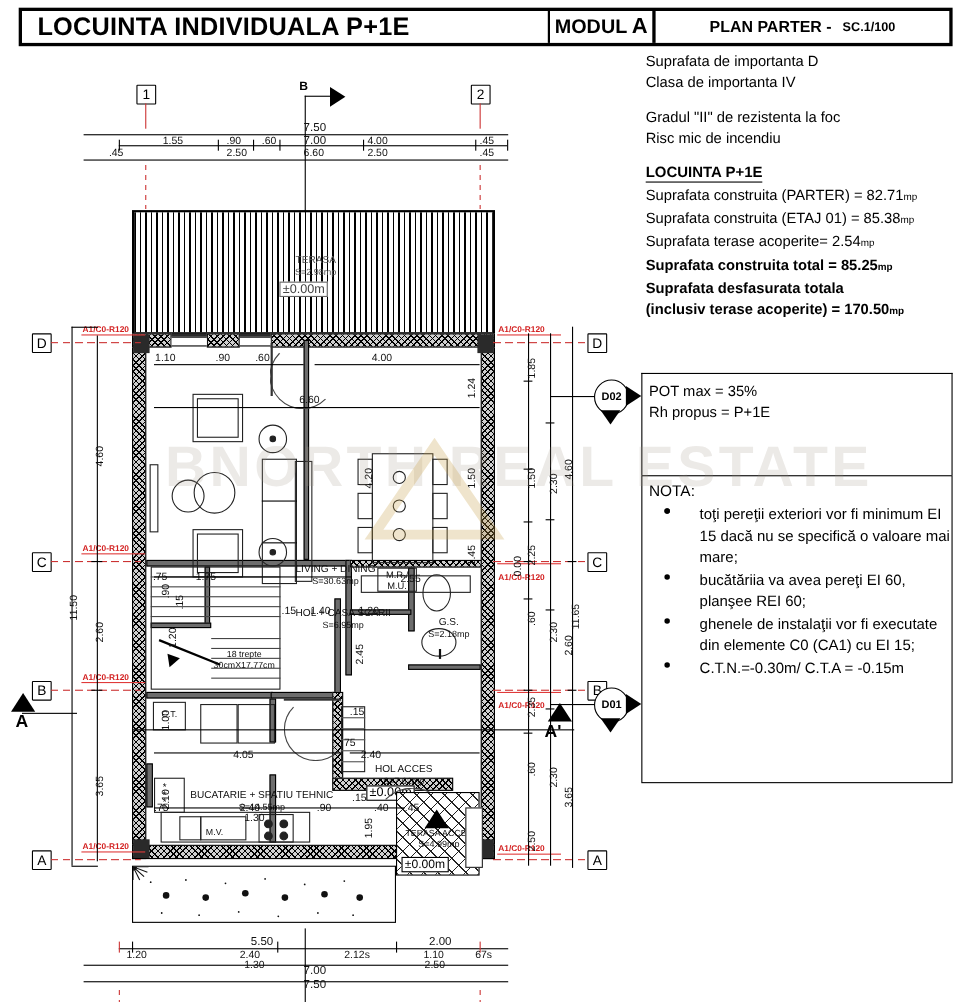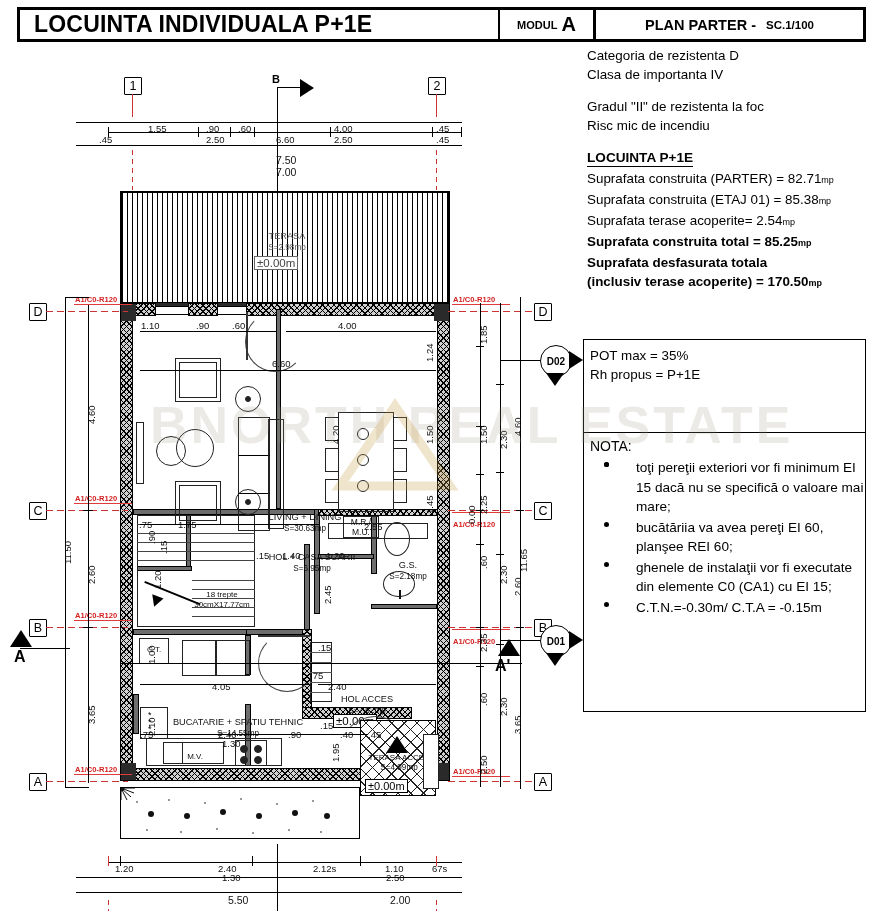--- a/index.html
+++ b/index.html
@@ -6,21 +6,21 @@
   body{font-family:"Liberation Sans",sans-serif;color:#000;}
   #page{position:relative;width:876px;height:911px;background:#fff;overflow:hidden;}
 
   
   #titlebar{position:absolute;left:17px;top:7px;width:849px;height:35px;
             border:3px solid #000;box-sizing:border-box;display:flex;align-items:stretch;background:#fff;}
   .tb-cell{display:flex;align-items:center;box-sizing:border-box;}
   #tb-main{width:480px;padding-left:14px;border-right:2px solid #000;}
   #tb-main .t{font-size:23px;font-weight:bold;letter-spacing:.2px;}
   #tb-mod{width:96px;justify-content:center;border-right:3px solid #000;gap:4px;}
-  #tb-mod .lab{font-size:11px;font-weight:bold;}
+  #tb-mod .lab{font-size:18px;font-weight:bold;}
   #tb-mod .val{font-size:20px;font-weight:bold;}
   #tb-plan{flex:1;justify-content:center;gap:10px;}
   #tb-plan .p{font-size:14.5px;font-weight:bold;}
   #tb-plan .s{font-size:11.5px;font-weight:bold;}
 
   
   #rightpanel{position:absolute;left:583px;top:42px;width:283px;height:862px;}
   .rp-sec{padding:4px 2px 4px 4px;box-sizing:border-box;}
   .rp-line{font-size:13.4px;line-height:19px;white-space:nowrap;}
   .rp-line .sub{font-size:9px;vertical-align:baseline;}
@@ -49,21 +49,21 @@
   .bub-sq{border-radius:1px;}
   
   .secmark{position:absolute;width:30px;height:30px;border:1.4px solid #000;border-radius:50%;background:#fff;
        font-size:10px;display:flex;align-items:center;justify-content:center;font-weight:bold;}
   .tri-dn{position:absolute;width:0;height:0;border-left:9px solid transparent;border-right:9px solid transparent;border-top:13px solid #000;}
   .tri-rt{position:absolute;width:0;height:0;border-top:9px solid transparent;border-bottom:9px solid transparent;border-left:14px solid #000;}
   .tri-up{position:absolute;width:0;height:0;border-left:11px solid transparent;border-right:11px solid transparent;border-bottom:17px solid #000;}
 
   .dim{position:absolute;font-size:9.5px;color:#111;white-space:nowrap;font-family:"Liberation Sans",sans-serif;}
   .dimv{position:absolute;font-size:9.5px;color:#111;white-space:nowrap;transform-origin:0 0;transform:rotate(-90deg);}
-  .dimbig{font-size:10.5px;margin-top:44px;}
+  .dimbig{font-size:10.5px;}
   .redlbl{position:absolute;font-size:7.6px;color:#d32020;white-space:nowrap;font-weight:bold;}
   .rlbl{position:absolute;font-size:9.2px;color:#111;white-space:nowrap;text-align:center;line-height:11px;}
   .rlbl .s{font-size:8.2px;}
   .lvl{position:absolute;border:1px solid #000;background:#fff;font-size:11.5px;padding:0 2px;white-space:nowrap;}
   .wall-h{position:absolute;background:
       repeating-linear-gradient(45deg,#000 0 1px,transparent 1px 4px),
       repeating-linear-gradient(-45deg,#000 0 1px,transparent 1px 4px),#cfcfcf;
       border:1.3px solid #000;box-sizing:border-box;}
   .wall-s{position:absolute;background:#2a2a2a;}
   .wall-in{position:absolute;background:#6d6d6d;border:1px solid #000;box-sizing:border-box;}
@@ -104,21 +104,21 @@
       <span class="val">A</span>
     </div>
     <div class="tb-cell" id="tb-plan">
       <span class="p">PLAN PARTER -</span>
       <span class="s">SC.1/100</span>
     </div>
   </div>
 
   <div id="rightpanel">
     <div class="rp-sec">
-      <div class="rp-line">Categoria  de rezistenta  D</div>
+      <div class="rp-line">Suprafata  de importanta  D</div>
       <div class="rp-line">Clasa de importanta IV</div>
       <div class="rp-gap"></div>
       <div class="rp-line">Gradul "II" de rezistenta la foc</div>
       <div class="rp-line">Risc mic de incendiu</div>
       <div class="rp-gap"></div>
       <div style="margin-bottom:2px"><span class="rp-head">LOCUINTA P+1E</span></div>
       <div id="area-list">
           <div class="rp-line"><span>Suprafata construita (PARTER) = </span><span>82.71</span><span class="sub">mp</span></div>
           <div class="rp-line"><span>Suprafata construita (ETAJ 01) = </span><span>85.38</span><span class="sub">mp</span></div>
           <div class="rp-line"><span>Suprafata terase acoperite= </span><span>2.54</span><span class="sub">mp</span></div>

